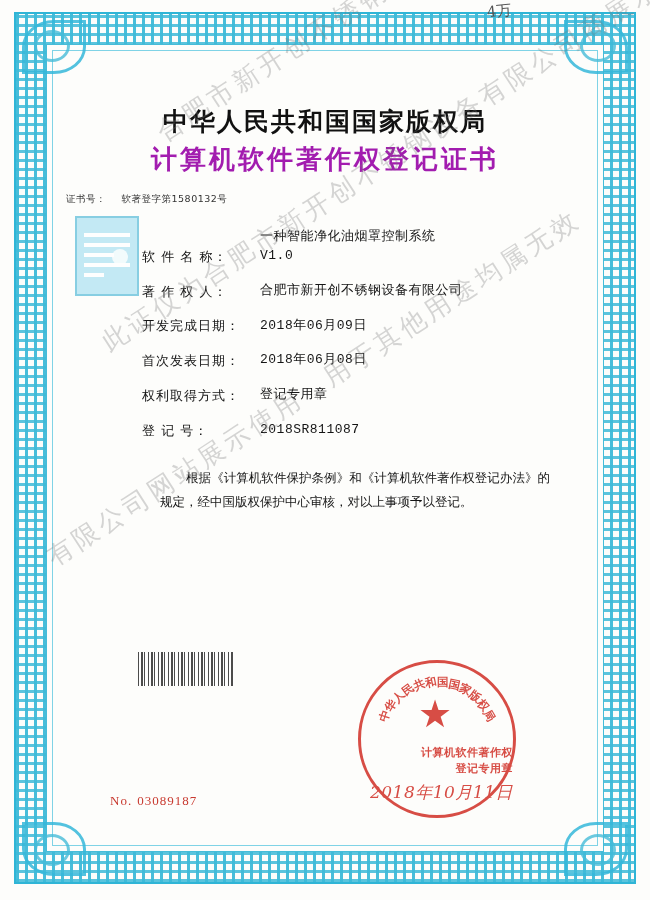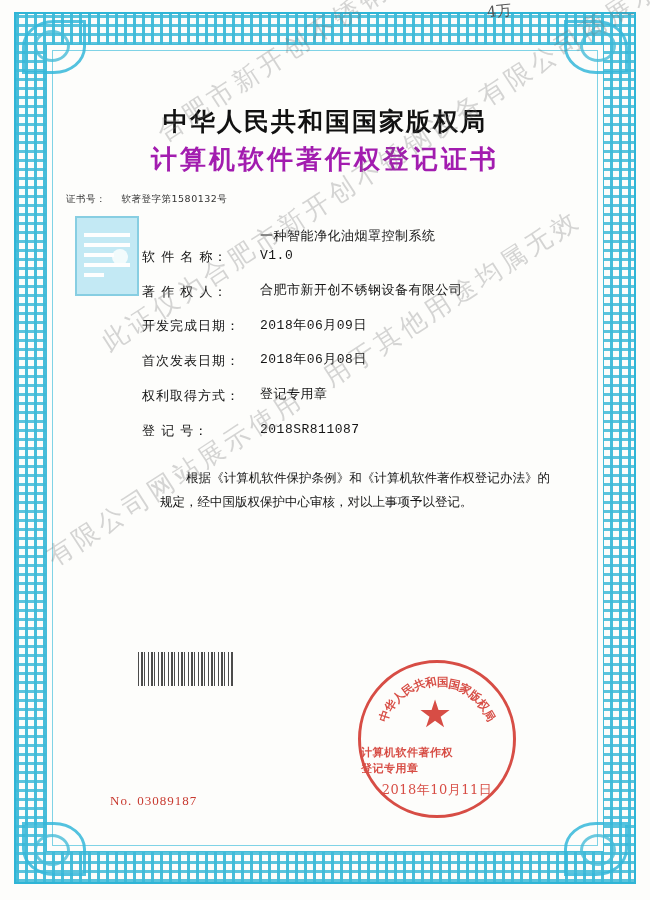--- a/index.html
+++ b/index.html
@@ -211,36 +211,37 @@
   .seal-star:before {
     content: "★";
     position: absolute;
     left: -19px;
     top: -4px;
     color: #d2352c;
   }
   .seal-line1, .seal-line2 {
     position: absolute;
     width: 152px;
-    text-align: left;
+    text-align: right;
     font-family: "DejaVu Serif", "Liberation Serif", serif;
     font-size: 11px;
     font-weight: bold;
     letter-spacing: .5px;
   }
   .seal-line1 { top: 82px; }
   .seal-line2 { top: 98px; }
   .seal-date {
     position: absolute;
     width: 152px;
-    text-align: center;
+    text-align: right;
     top: 118px;
-    font-size: 13px;
+    font-size: 17px;
     font-family: "DejaVu Serif", "Liberation Serif", serif;
     letter-spacing: .5px;
+    font-style: italic;
   }
 
   .doc-number {
     position: absolute;
     left: 50px;
     top: 733px;
     font-family: Liberation Serif, serif;
     font-size: 13px;
     color: #c8392f;
     letter-spacing: 1px;

